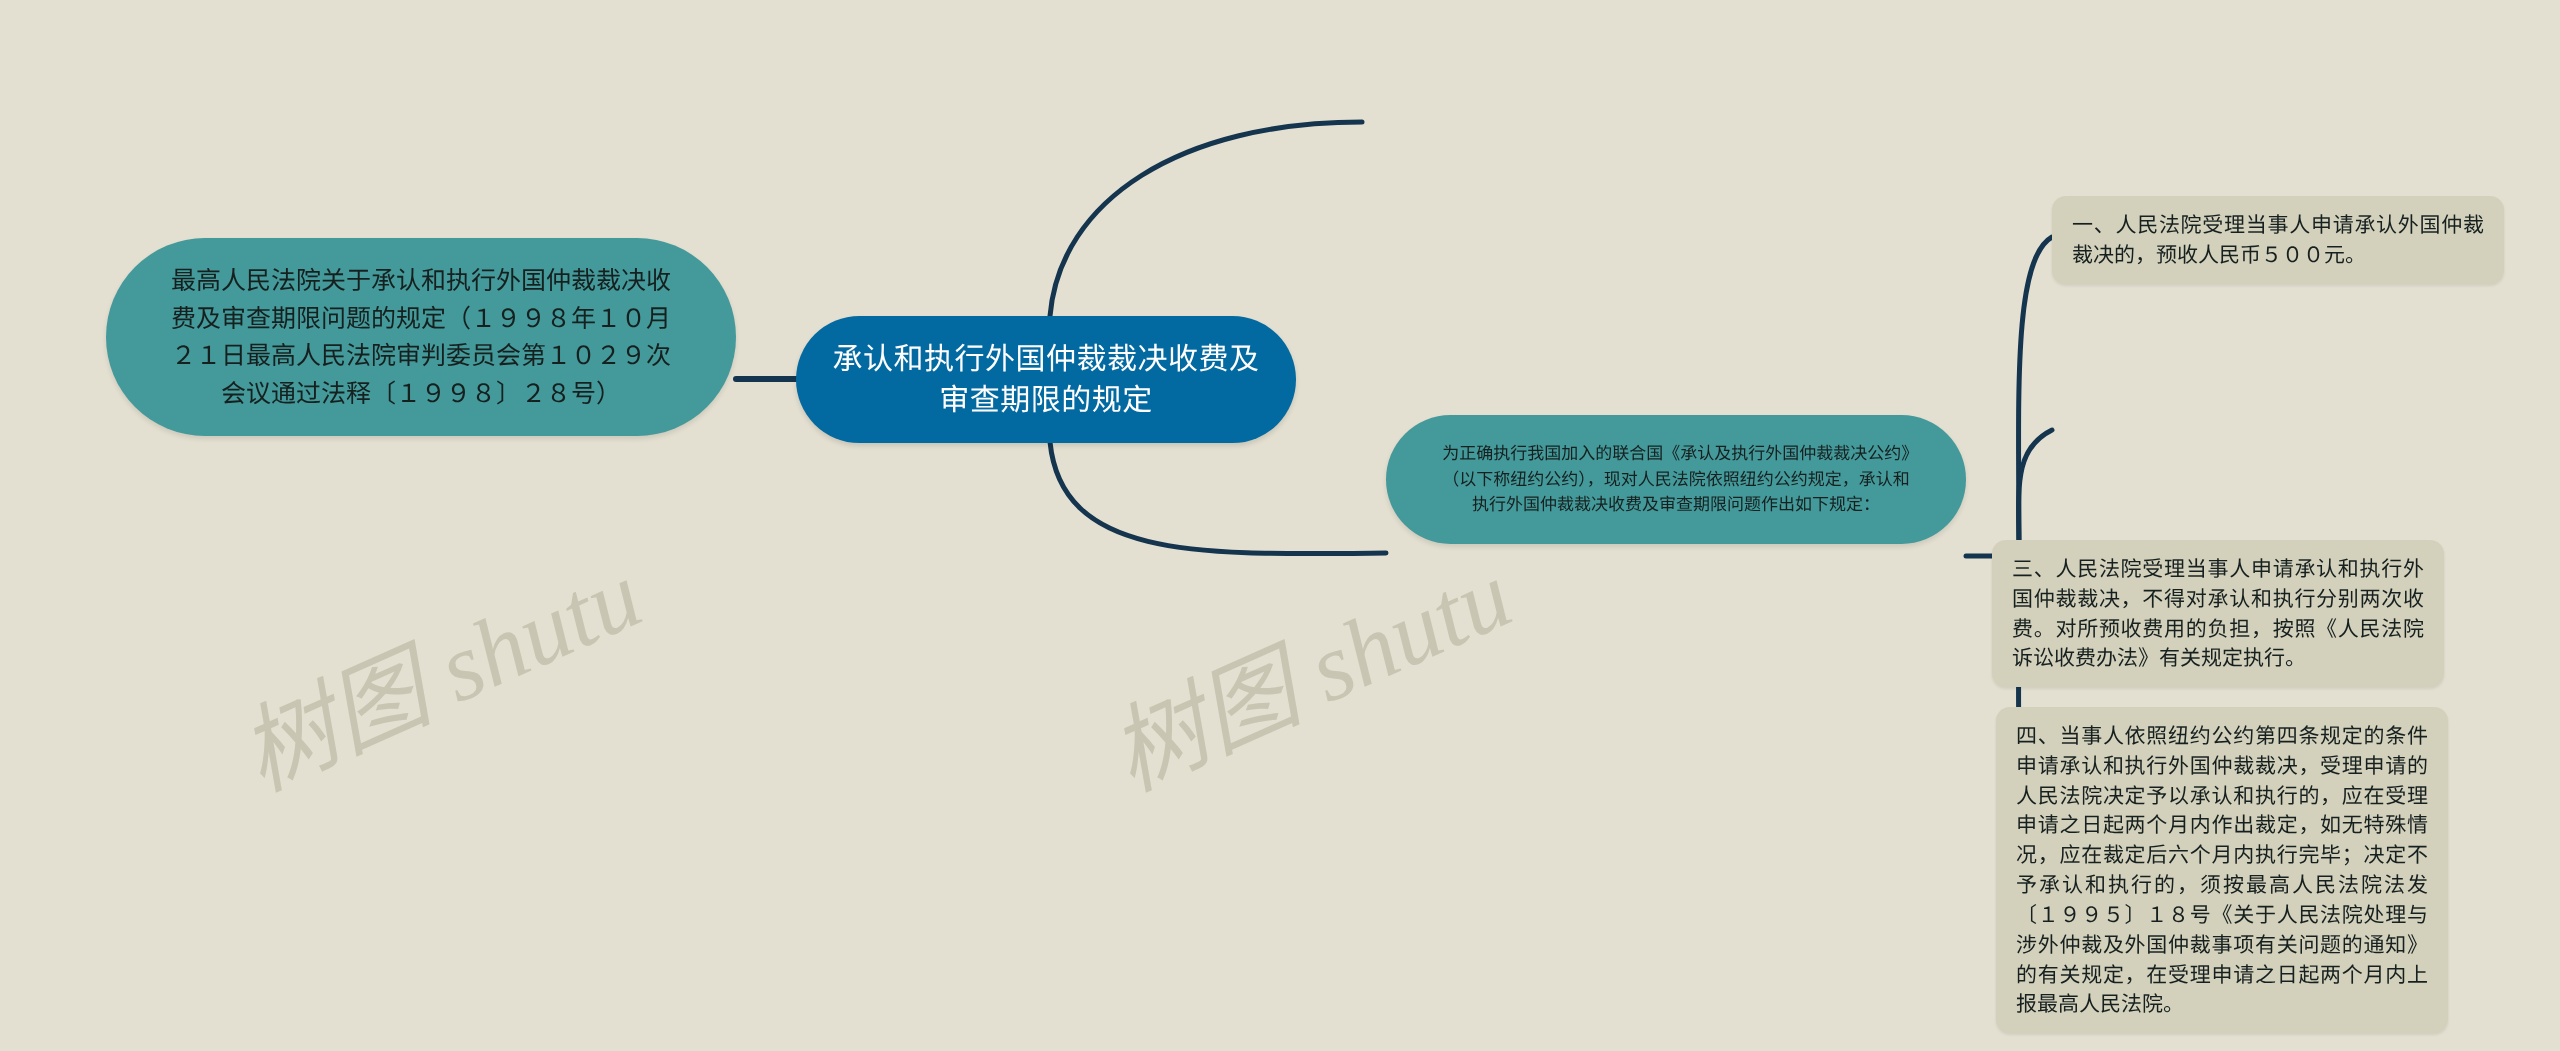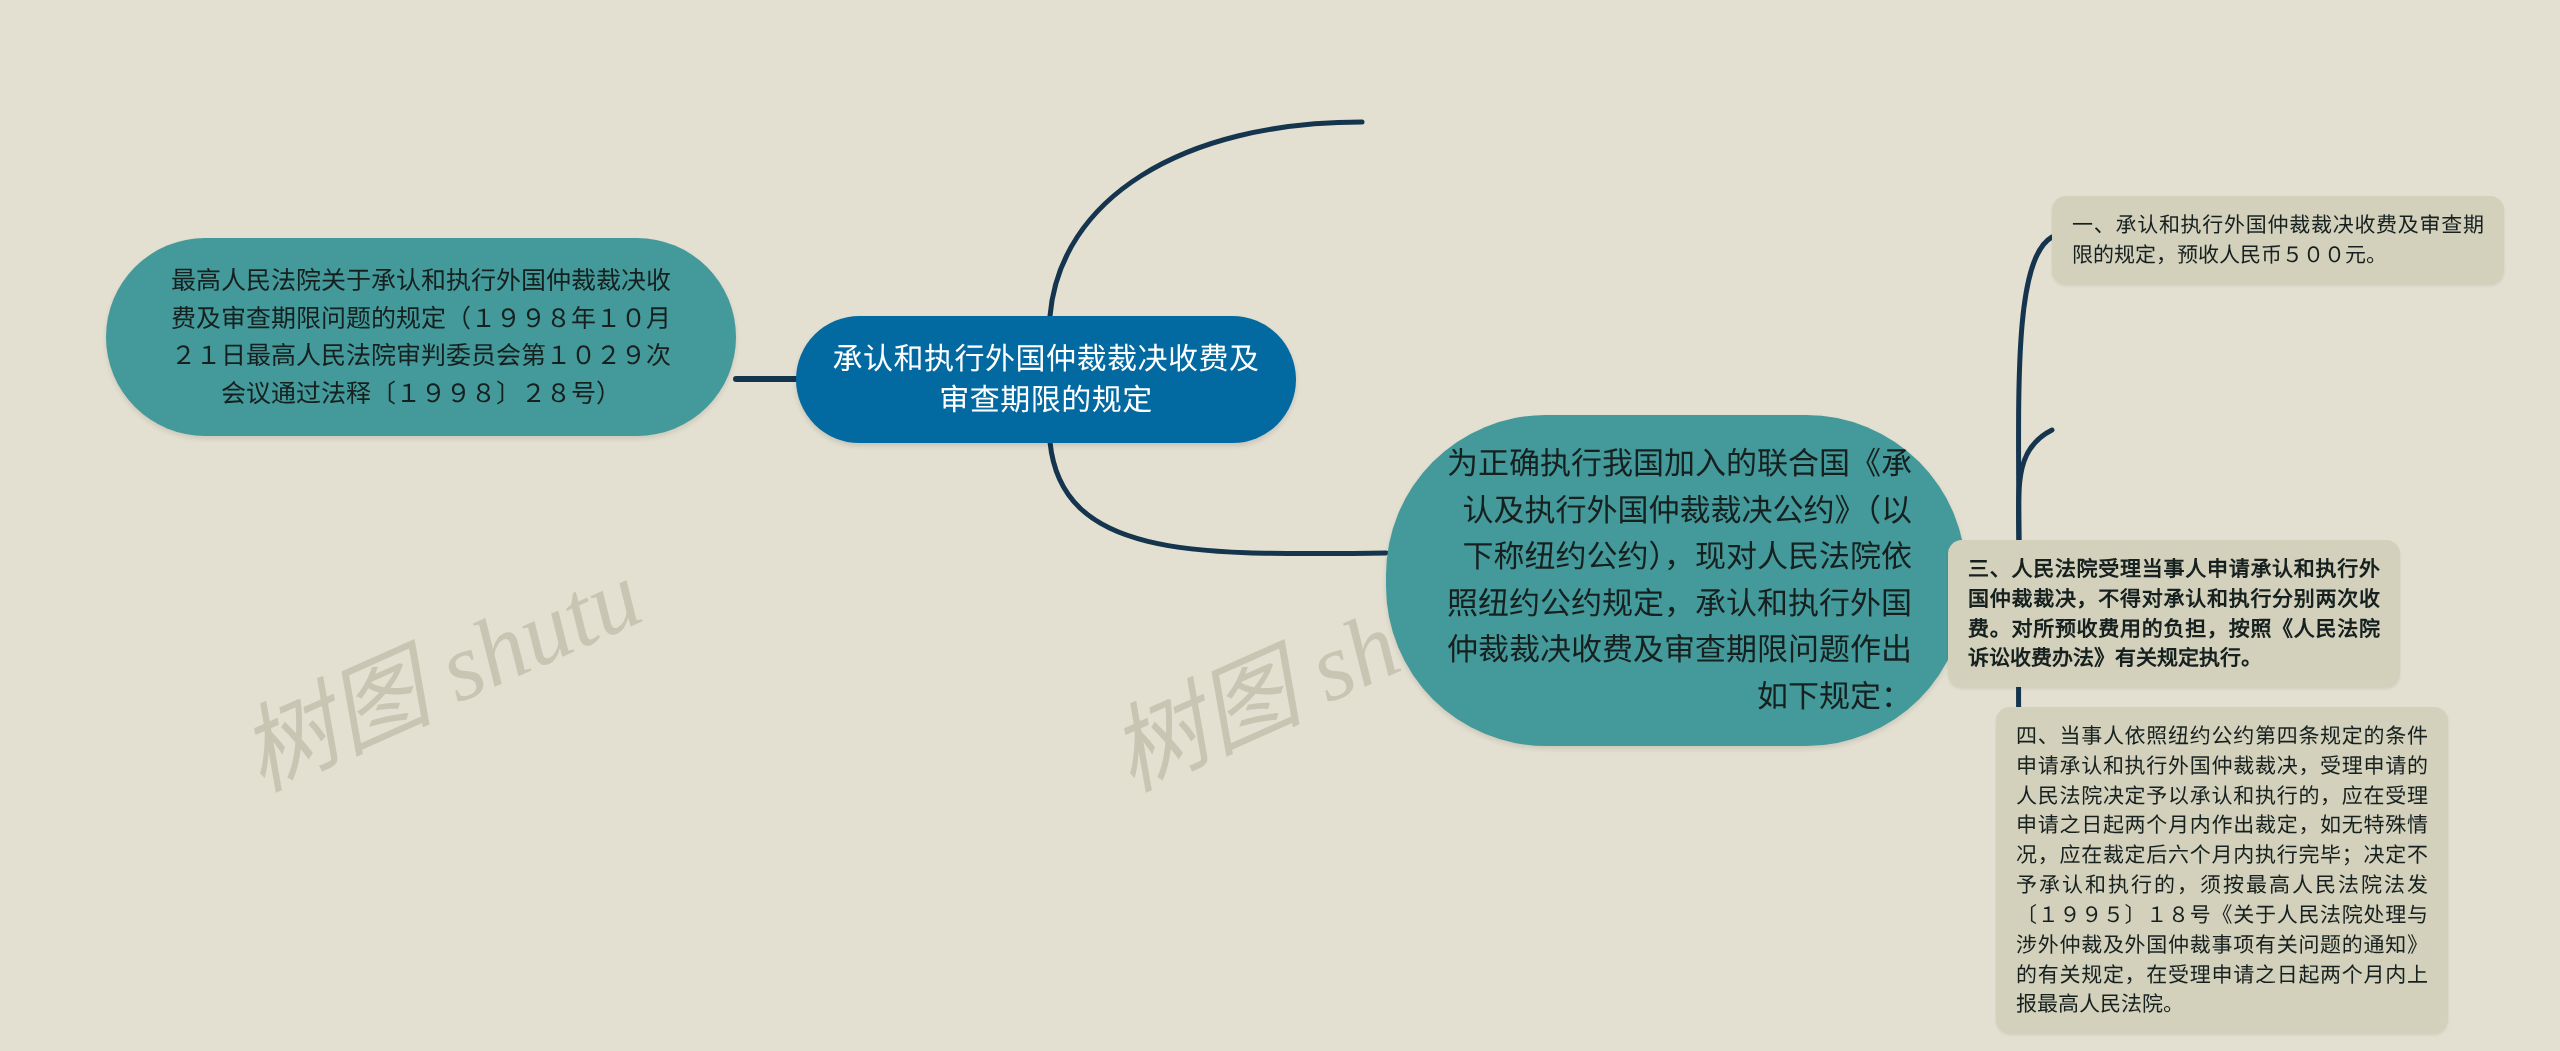--- a/index.html
+++ b/index.html
@@ -92,40 +92,40 @@
     padding: 14px 26px;
     font-size: 25px;
     text-align: center;
     border-radius: 50px;
   }
   .node-intro {
     left: 1386px;
     top: 415px;
     width: 580px;
     padding: 26px 54px;
-    font-size: 31px;
-    text-align: right;
+    font-size: 17px;
+    text-align: center;
     border-radius: 160px;
   }
 
   
   .gbox {
     background: #d3d1bc;
     color: #16201f;
     border-radius: 14px;
     padding: 14px 20px;
     font-size: 21px;
     line-height: 1.42;
     text-align: justify;
     width: 452px;
     box-shadow: 0 2px 3px rgba(0,0,0,.08);
   }
   .gbox-1 { left: 2052px; top: 196px; }
   .gbox-2 { left: 2052px; top: 321px; }
-  .gbox-3 { left: 1948px; top: 540px; font-weight: bold; }
+  .gbox-3 { left: 1992px; top: 540px; }
   .gbox-4 { left: 1996px; top: 707px; }
 </style>
 </head>
 <body>
 
 <div id="canvas">
 
   <svg id="links" viewBox="0 0 2560 1051" xmlns="http://www.w3.org/2000/svg">
     <g fill="none" stroke="#15354f" stroke-width="5" stroke-linecap="round">
 
@@ -155,21 +155,21 @@
   <div class="node teal node-left">
     <span>最高人民法院关于承认和执行外国仲裁裁决收费及审查期限问题的规定（１９９８年１０月２１日最高人民法院审判委员会第１０２９次会议通过法释〔１９９８〕２８号）</span>
   </div>
 
 
   <div class="node teal node-intro">
     <span>为正确执行我国加入的联合国《承认及执行外国仲裁裁决公约》（以下称纽约公约），现对人民法院依照纽约公约规定，承认和执行外国仲裁裁决收费及审查期限问题作出如下规定：</span>
   </div>
 
   <div class="node gbox gbox-1">
-    <span>一、承认和执行外国仲裁裁决收费及审查期限的规定，预收人民币５００元。</span>
+    <span>一、人民法院受理当事人申请承认外国仲裁裁决的，预收人民币５００元。</span>
   </div>
   <div class="node gbox gbox-3">
     <span>三、人民法院受理当事人申请承认和执行外国仲裁裁决，不得对承认和执行分别两次收费。对所预收费用的负担，按照《人民法院诉讼收费办法》有关规定执行。</span>
   </div>
   <div class="node gbox gbox-4">
     <span>四、当事人依照纽约公约第四条规定的条件申请承认和执行外国仲裁裁决，受理申请的人民法院决定予以承认和执行的，应在受理申请之日起两个月内作出裁定，如无特殊情况，应在裁定后六个月内执行完毕；决定不予承认和执行的，须按最高人民法院法发〔１９９５〕１８号《关于人民法院处理与涉外仲裁及外国仲裁事项有关问题的通知》的有关规定，在受理申请之日起两个月内上报最高人民法院。</span>
   </div>
 
 </div>
 

